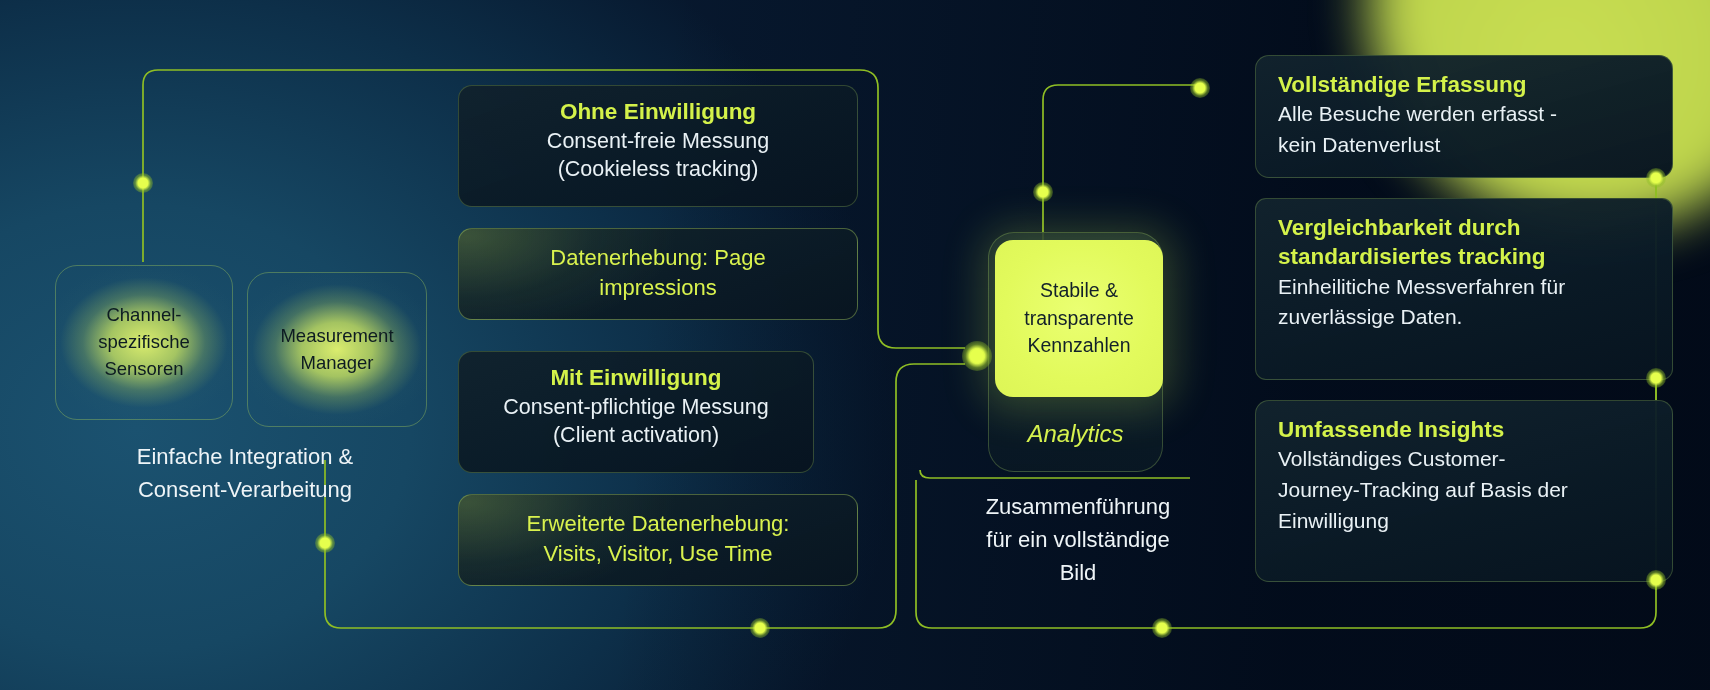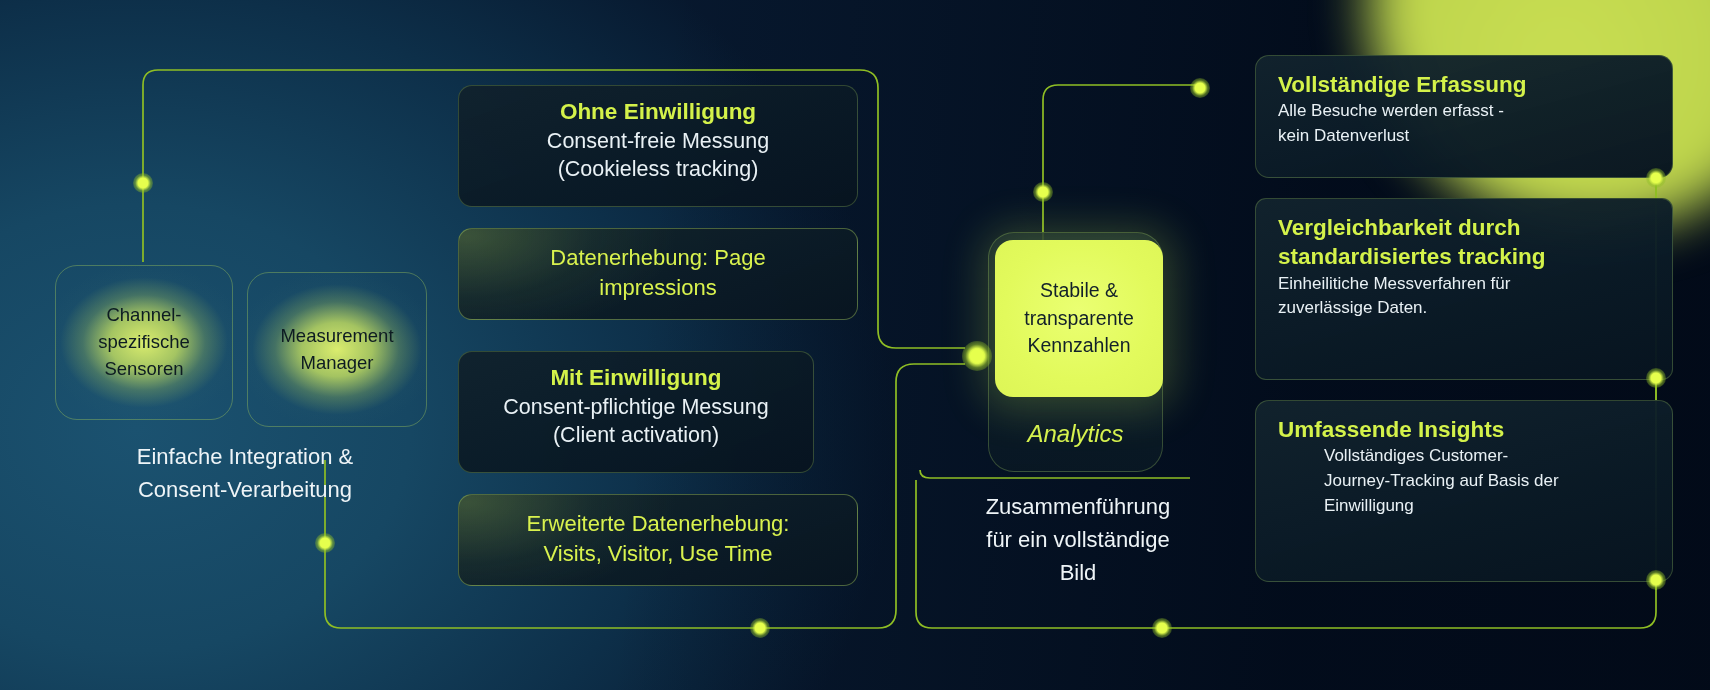--- a/index.html
+++ b/index.html
@@ -120,21 +120,21 @@
     position: absolute;
     border-radius: 14px;
     border: 1px solid rgba(150,190,90,0.30);
     background: linear-gradient(165deg, rgba(18,36,46,0.95) 0%, rgba(10,26,38,0.97) 60%, rgba(7,20,32,0.98) 100%);
     padding: 14px 22px 6px 22px;
   }
   .rcard .rtitle {
     color: #d4f24a; font-weight: 700; font-size: 22.5px; line-height: 1.30; display: block;
   }
   .rcard .rbody {
-    color: #e9f1f5; font-size: 17px; line-height: 1.47; display: block;
+    color: #e9f1f5; font-size: 21px; line-height: 1.47; display: block;
   }
 
   .dot { position: absolute; width: 20px; height: 20px; border-radius: 50%;
          background: radial-gradient(circle at 50% 50%, #e4ff4d 0%, #dcf84a 36%, rgba(150,195,40,0.55) 55%, rgba(120,170,30,0.18) 78%, rgba(120,170,30,0) 100%);
   }
   .dot::after {
     content:""; position:absolute; left:5px; top:5px; width:10px; height:10px;
     border-radius:50%; background:#e6ff4d;
   }
   .dot.big { width: 30px; height: 30px; }
@@ -229,21 +229,21 @@
 
   <div class="rcard" style="left:1255px; top:198px; width:418px; height:182px;border-radius:11px;">
     <span class="rtitle" style="white-space:pre-line;">Vergleichbarkeit durch
 standardisiertes tracking</span>
     <span class="rbody" style="white-space:pre-line;">Einheilitiche Messverfahren für
 zuverlässige Daten.</span>
   </div>
 
   <div class="rcard" style="left:1255px; top:400px; width:418px; height:182px;">
     <span class="rtitle" style="white-space:pre-line;">Umfassende Insights</span>
-    <span class="rbody" style="white-space:pre-line;margin-left:46px;">Vollständiges Customer-
+    <span class="rbody" style="white-space:pre-line;">Vollständiges Customer-
 Journey-Tracking auf Basis der
 Einwilligung</span>
   </div>
 
   <div class="dot" style="left:133px; top:173px;"></div>
   <div class="dot" style="left:315px; top:533px;"></div>
   <div class="dot" style="left:750px; top:618px;"></div>
   <div class="dot big" style="left:962px; top:341px;"></div>
   <div class="dot" style="left:1033px; top:182px;"></div>
   <div class="dot" style="left:1190px; top:78px;"></div>

